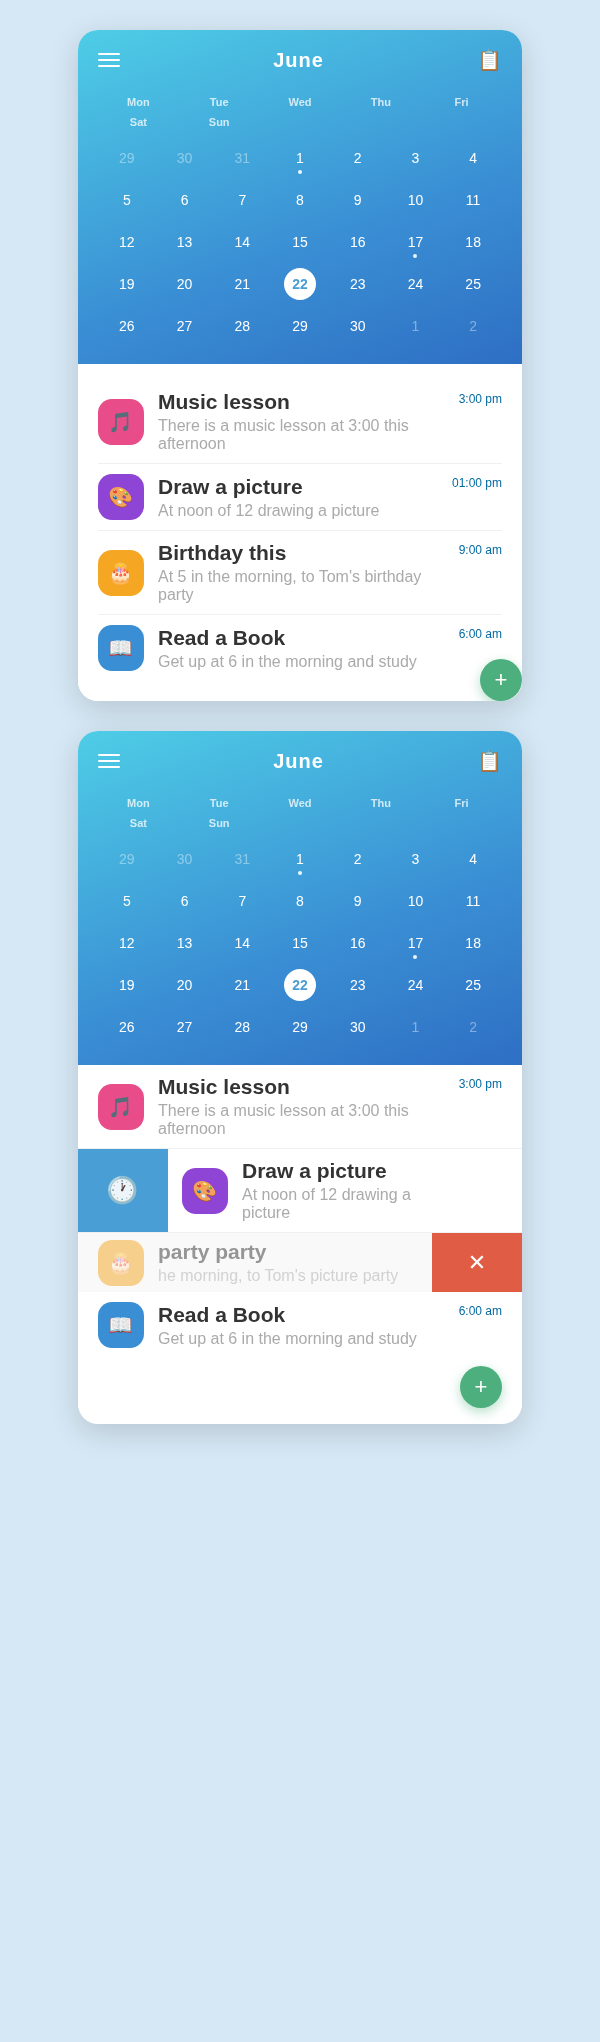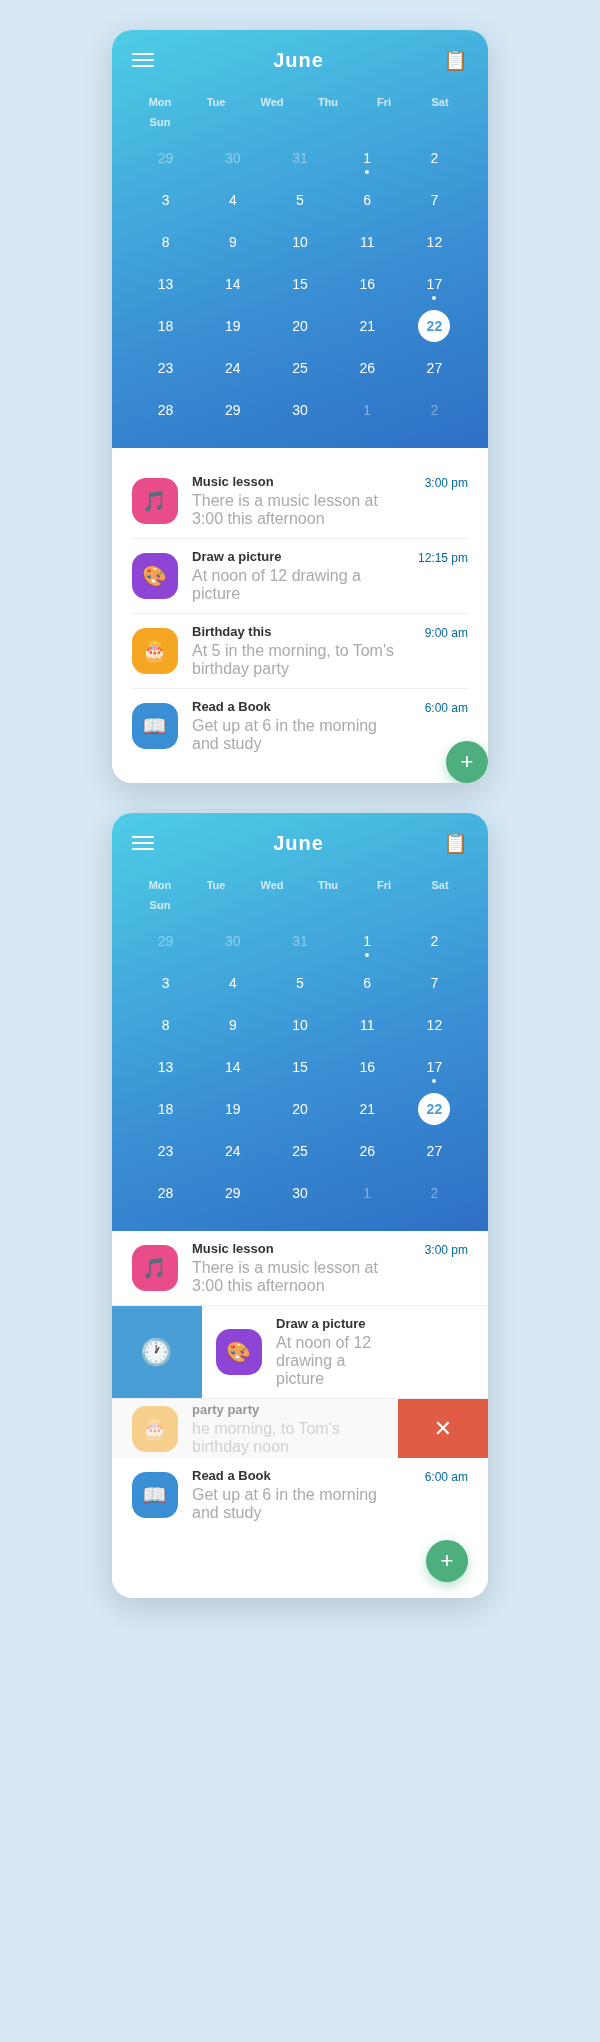--- a/index.html
+++ b/index.html
@@ -9,21 +9,21 @@
       width: 600px;
       min-height: 2042px;
       display: flex;
       flex-direction: column;
       align-items: center;
       padding: 30px 20px;
       gap: 30px;
     }
 
     .card {
-      width: 376px;
+      width: 444px;
       border-radius: 20px;
       overflow: hidden;
       box-shadow: 0 8px 30px rgba(0,0,0,0.15);
       background: #fff;
     }
 
     
     .cal-header {
       background: linear-gradient(160deg, #4ecde6 0%, #3a8fd4 60%, #2e6fc4 100%);
       padding: 18px 20px 20px;
@@ -59,35 +59,35 @@
 
     .calendar-icon-btn {
       color: #fff;
       font-size: 20px;
       cursor: pointer;
     }
 
     
     .cal-days-header {
       display: grid;
-      grid-template-columns: repeat(6, 1fr);
+      grid-template-columns: repeat(5, 1fr);
       margin-bottom: 8px;
     }
     .cal-days-header span {
       color: rgba(255,255,255,0.75);
       font-size: 11px;
       font-weight: 600;
       text-align: center;
       padding: 4px 0;
     }
 
     
     .cal-grid {
       display: grid;
-      grid-template-columns: repeat(5, 1fr);
+      grid-template-columns: repeat(7, 1fr);
       row-gap: 6px;
     }
 
     .cal-cell {
       display: flex;
       align-items: center;
       justify-content: center;
       height: 36px;
       position: relative;
       cursor: pointer;
@@ -149,21 +149,21 @@
       align-items: center;
       justify-content: center;
       flex-shrink: 0;
       font-size: 20px;
     }
 
     .event-content {
       flex: 1;
     }
     .event-title {
-      font-size: 13px;
+      font-size: 21px;
       font-weight: 700;
       color: #333;
       margin-bottom: 3px;
     }
     .event-desc {
       font-size: 16px;
       color: #aaa;
     }
     .event-time {
       font-size: 12px;
@@ -385,21 +385,21 @@
         <div class="event-desc">There is a music lesson at 3:00 this afternoon</div>
       </div>
       <div class="event-time">3:00 pm</div>
     </div>
         <div class="event-item">
       <div class="event-icon" style="background:#8e44d4;">🎨</div>
       <div class="event-content">
         <div class="event-title">Draw a picture</div>
         <div class="event-desc">At noon of 12 drawing a picture</div>
       </div>
-      <div class="event-time">12:15 pm</div>
+      <div class="event-time">01:00 pm</div>
     </div>
         <div class="event-item">
       <div class="event-icon" style="background:#f5a623;">🎂</div>
       <div class="event-content">
         <div class="event-title">Birthday this</div>
         <div class="event-desc">At 5 in the morning, to Tom's birthday party</div>
       </div>
       <div class="event-time">9:00 am</div>
     </div>
         <div class="event-item">
@@ -572,21 +572,21 @@
         </div>
       </div>
       <div style="position:absolute;right:0;top:0;bottom:0;width:90px;background:transparent;"></div>
     </div>
 
     <div class="swipe-row" style="border-top:1px solid #f0f0f0; min-height:60px;">
       <div style="position:absolute;left:0;top:0;bottom:0;right:0;background:#f9f9f9;display:flex;align-items:center;padding:0 20px;gap:14px;">
         <div class="event-icon" style="background:#f5a623;opacity:0.5;">🎂</div>
         <div class="event-content" style="opacity:0.5;">
           <div class="event-title">party party</div>
-          <div class="event-desc">he morning, to Tom's birthday noon</div>
+          <div class="event-desc">he morning, to Tom's picture party</div>
         </div>
         <div class="event-time" style="opacity:0.5;">9:00 am</div>
       </div>
       <div class="swipe-right-action" style="position:absolute;right:0;">
         <span class="x-icon">✕</span>
       </div>
     </div>
 
     <div class="event-item" style="padding:10px 20px;">
       <div class="event-icon" style="background:#3a8fd4;">📖</div>

